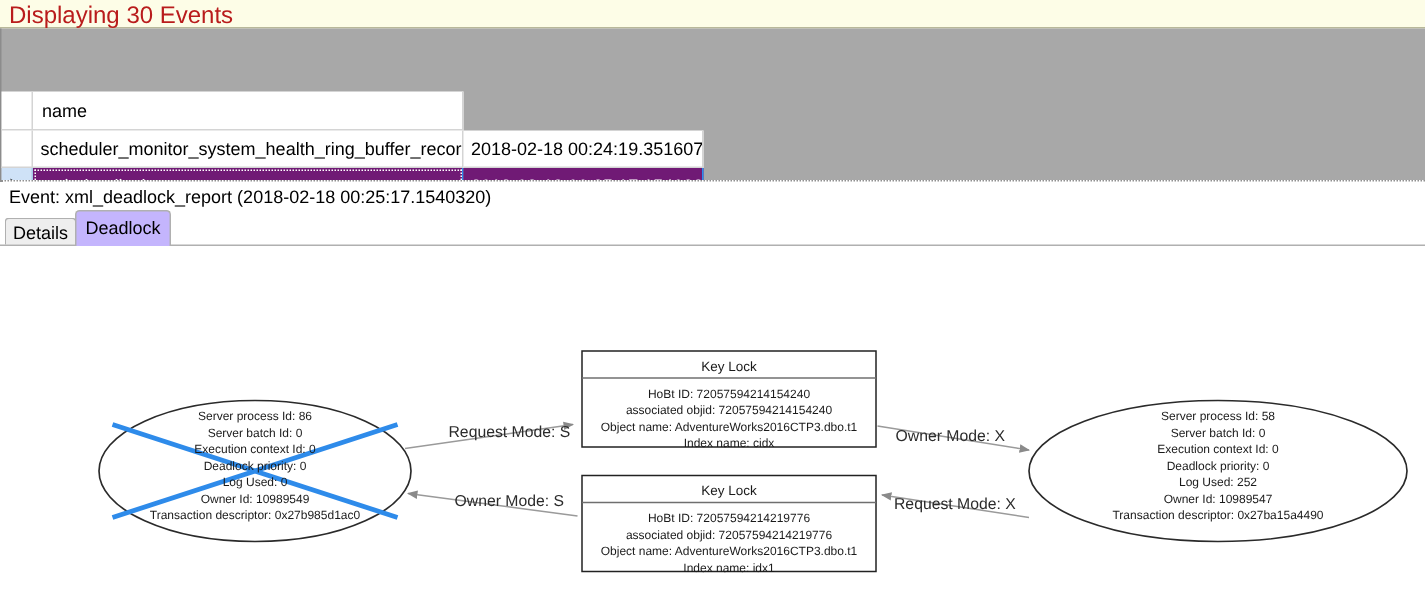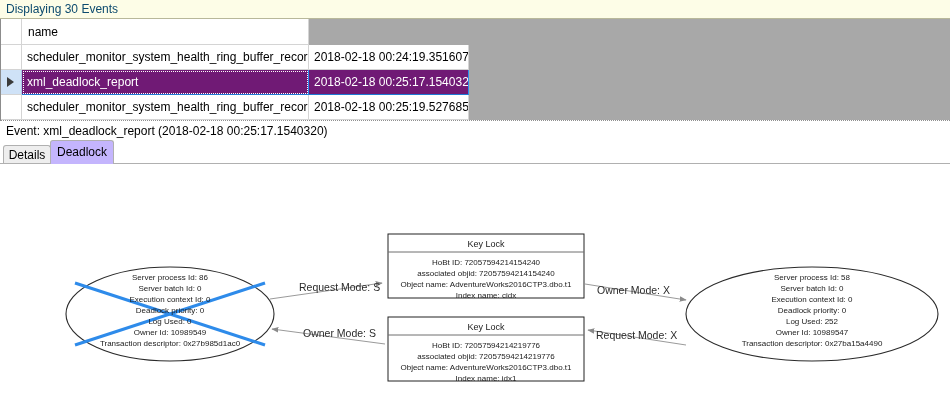--- a/index.html
+++ b/index.html
@@ -22,40 +22,41 @@
     position: absolute;
     left: 0; top: 0;
     width: 950px; height: 19px;
     background: #fdfde7;
     border-bottom: 1px solid #b8b89a;
     box-sizing: border-box;
   }
   #events-header-label {
     position: absolute;
     left: 6px; top: 2px;
-    font-size: 12px;
-    color: #0c4a6e;
+    font-size: 16px;
+    color: #b91c1c;
     white-space: nowrap;
   }
 
   
   #events-grid {
     position: absolute;
     left: 0; top: 19px;
     width: 950px; height: 101px;
     background: #a8a8a8;
     box-sizing: border-box;
     border-left: 1px solid #8c8c8c;
   }
   .grid-row {
     position: absolute;
     left: 0;
     width: 432px;
     height: 25px;
     box-sizing: border-box;
+    margin-top: 42px;
   }
   #grid-header-row { top: 0; height: 26px; }
   #grid-row-0 { top: 26px; }
   #grid-row-1 { top: 51px; }
   #grid-row-2 { top: 76px; height: 25px; }
 
   .cell {
     position: absolute;
     top: 0;
     height: 100%;

